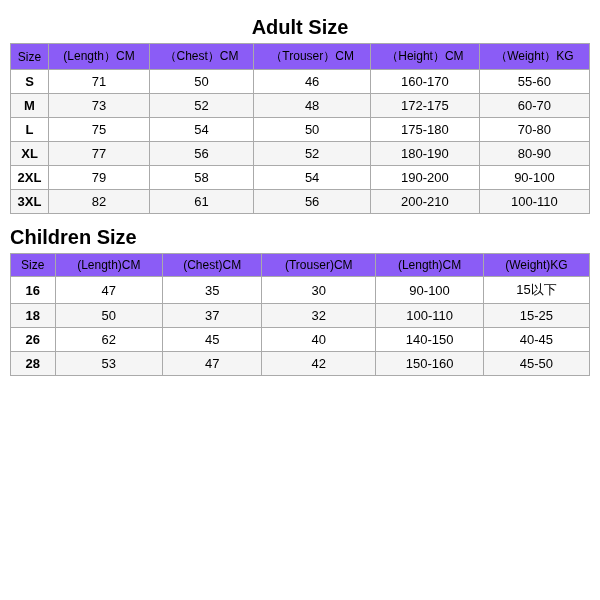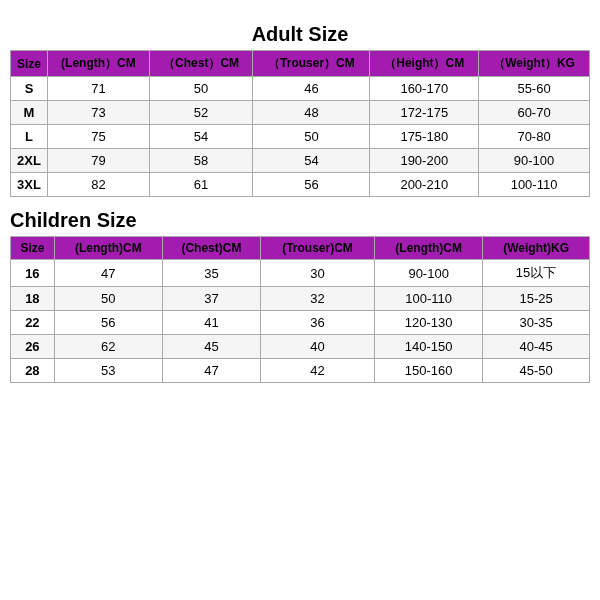--- a/index.html
+++ b/index.html
@@ -15,35 +15,34 @@
       padding: 10px;
     }
     .container {
       width: 580px;
     }
     .section-title {
       text-align: center;
       font-size: 20px;
       font-weight: bold;
       padding: 6px 0 4px 0;
-      margin-top: 7px;
     }
     table {
       width: 100%;
       border-collapse: collapse;
       margin-bottom: 6px;
     }
     th, td {
       border: 1px solid #aaa;
       text-align: center;
       padding: 4px 2px;
     }
     thead th {
-      background-color: #a21caf;
-      font-weight: bold;
+      background-color: #8b5cf6;
+      font-weight: normal;
       font-size: 12px;
     }
     tbody tr td:first-child {
       font-weight: bold;
     }
     tbody tr:nth-child(even) {
       background-color: #f5f5f5;
     }
     tbody tr:nth-child(odd) {
       background-color: #ffffff;
@@ -91,20 +90,28 @@
         </tr>
         <tr>
           <td>L</td>
           <td>75</td>
           <td>54</td>
           <td>50</td>
           <td>175-180</td>
           <td>70-80</td>
         </tr>
         <tr>
+          <td>XL</td>
+          <td>77</td>
+          <td>56</td>
+          <td>52</td>
+          <td>180-190</td>
+          <td>80-90</td>
+        </tr>
+        <tr>
           <td>2XL</td>
           <td>79</td>
           <td>58</td>
           <td>54</td>
           <td>190-200</td>
           <td>90-100</td>
         </tr>
         <tr>
           <td>3XL</td>
           <td>82</td>
@@ -139,28 +146,20 @@
         </tr>
         <tr>
           <td>18</td>
           <td>50</td>
           <td>37</td>
           <td>32</td>
           <td>100-110</td>
           <td>15-25</td>
         </tr>
         <tr>
-          <td>22</td>
-          <td>56</td>
-          <td>41</td>
-          <td>36</td>
-          <td>120-130</td>
-          <td>30-35</td>
-        </tr>
-        <tr>
           <td>26</td>
           <td>62</td>
           <td>45</td>
           <td>40</td>
           <td>140-150</td>
           <td>40-45</td>
         </tr>
         <tr>
           <td>28</td>
           <td>53</td>

